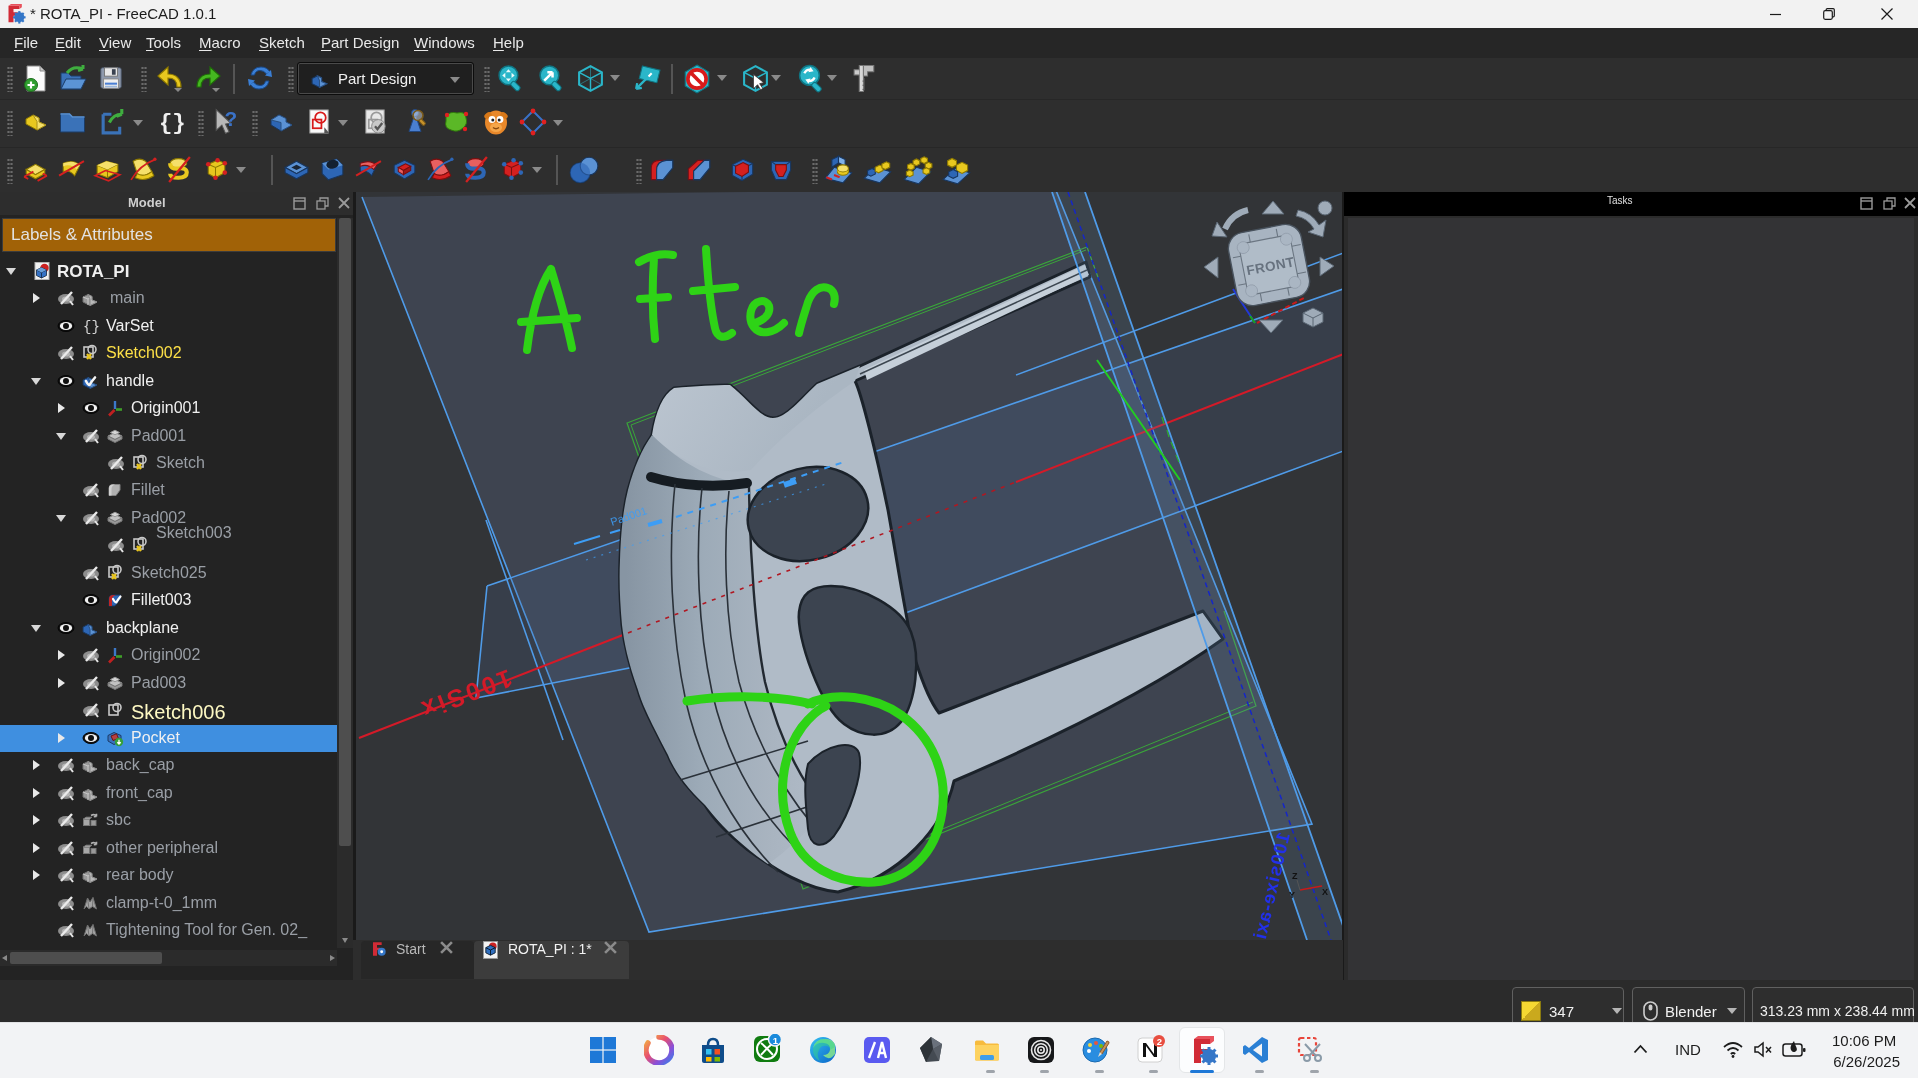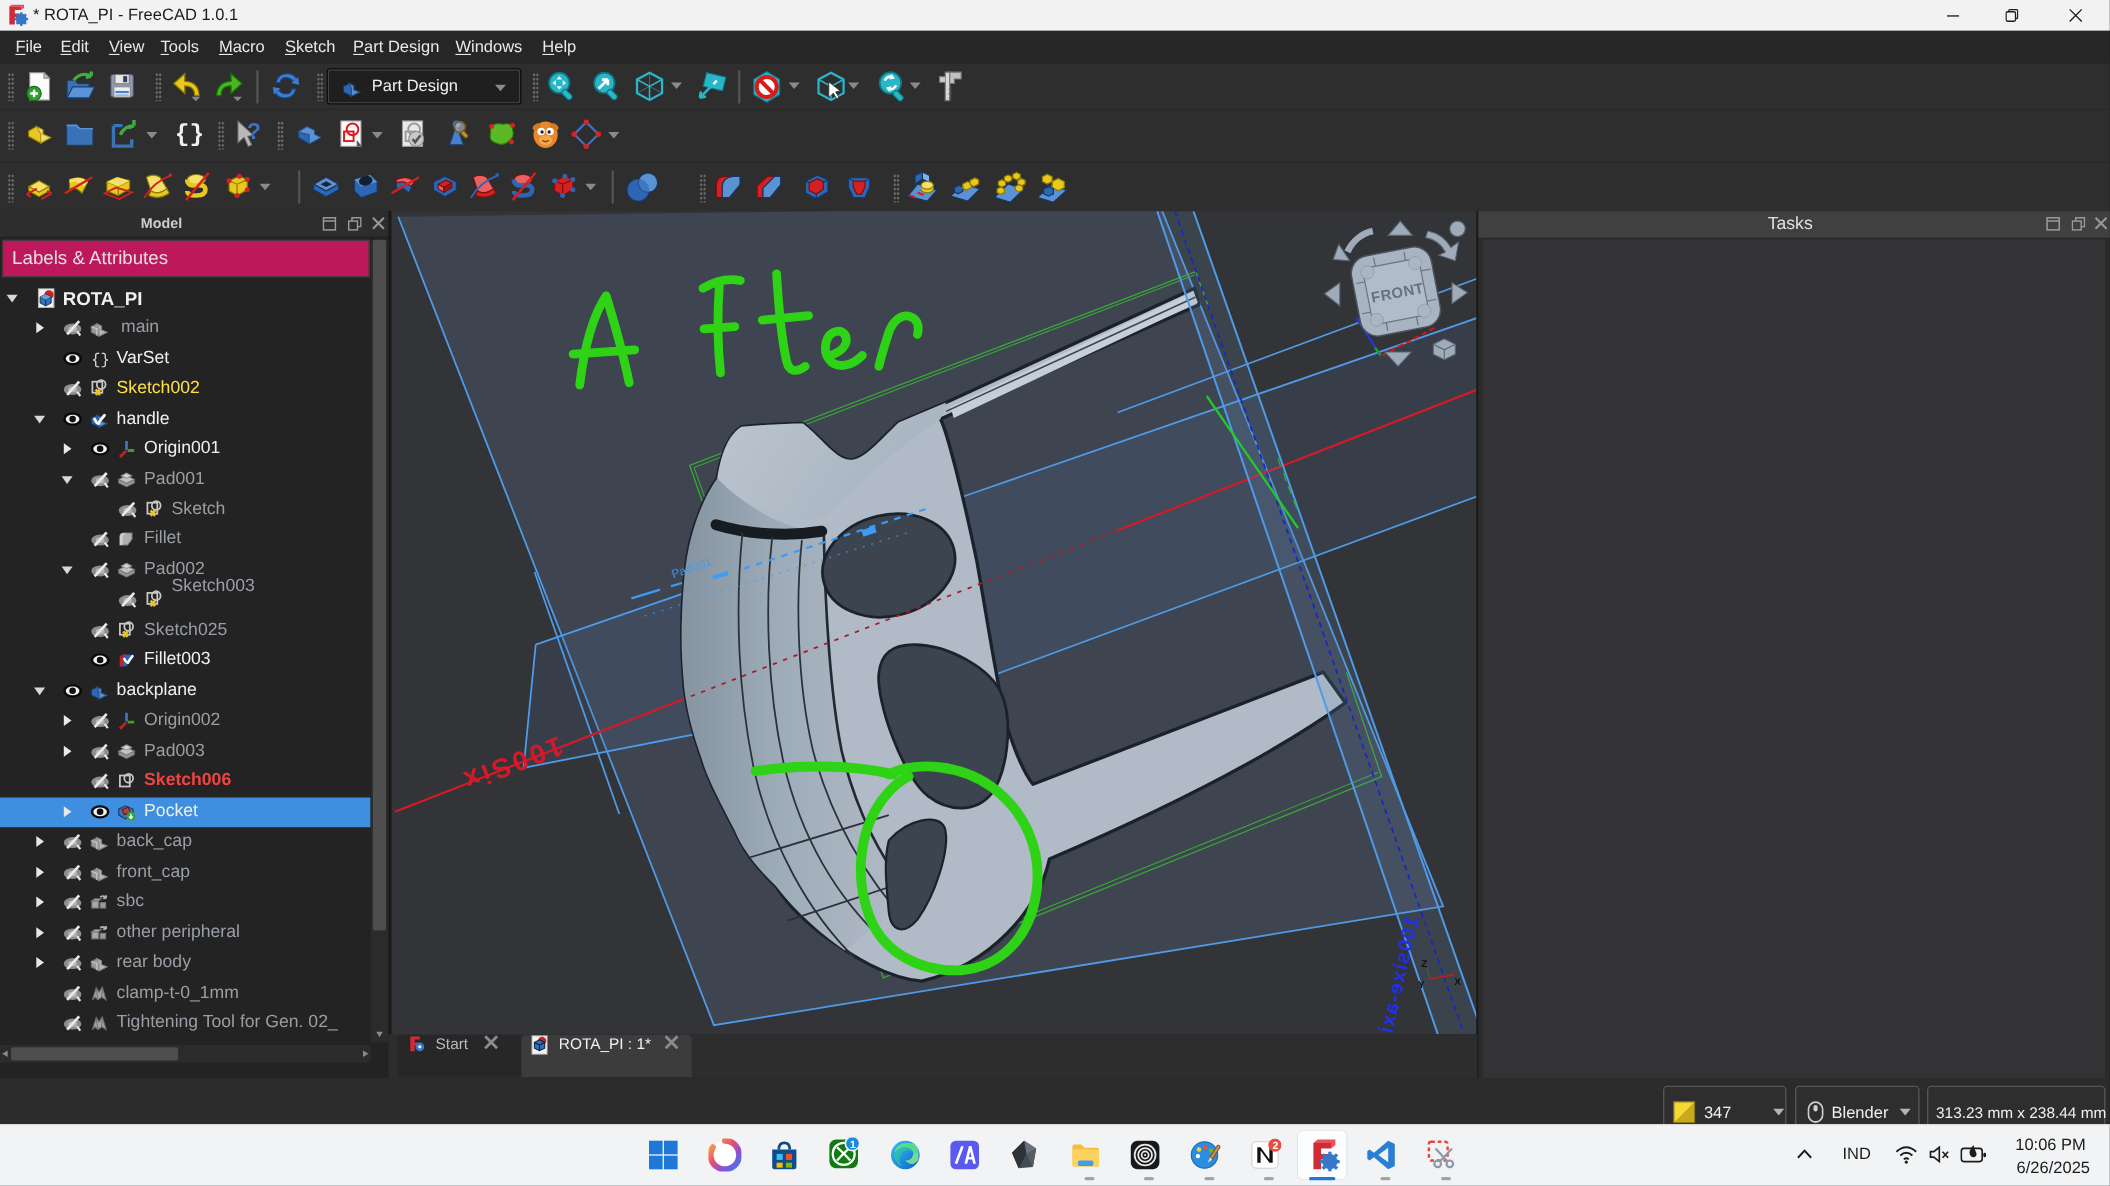--- a/index.html
+++ b/index.html
@@ -11,34 +11,34 @@
 #menubar u{text-decoration:underline;text-underline-offset:2px}
 #tb1{position:absolute;left:0;top:58px;width:1918px;height:42px;background:#2e2e2e;border-bottom:1px solid #272727}
 #tb2{position:absolute;left:0;top:100px;width:1918px;height:48px;background:#2e2e2e;border-bottom:1px solid #272727}
 #tb3{position:absolute;left:0;top:148px;width:1918px;height:44px;background:#2e2e2e}
 .grip{position:absolute;width:6px;height:26px;background-image:radial-gradient(circle,#6a6a6a 1px,transparent 1.3px);background-size:3px 4px}
 .vsep{position:absolute;width:2px;height:30px;background:#555}
 .ticon{position:absolute}
 .caret{position:absolute;width:0;height:0;border-left:5px solid transparent;border-right:5px solid transparent;border-top:6px solid #8a8a8a}
 #leftpanel{position:absolute;left:0;top:192px;width:353px;height:788px;background:#232323}
 #lp-head{position:absolute;left:0;top:0;width:353px;height:23px;background:#2d2d2d;color:#cfcfcf;font-size:13px;font-weight:bold}
-#labels{position:absolute;left:2px;top:26px;width:334px;height:34px;background:#be185d;border:1px solid #3c3c3c;color:#e2e2e2;font-size:17px;line-height:32px;padding-left:8px}
+#labels{position:absolute;left:2px;top:26px;width:334px;height:34px;background:#a16207;border:1px solid #3c3c3c;color:#e2e2e2;font-size:17px;line-height:32px;padding-left:8px}
 #tree{position:absolute;left:0;top:60px;width:337px;height:700px;overflow:hidden}
 .exp{position:absolute;width:0;height:0}
 .exp.r{border-top:5px solid transparent;border-bottom:5px solid transparent;border-left:7px solid #e8e8e8}
 .exp.d{border-left:5px solid transparent;border-right:5px solid transparent;border-top:7px solid #d8d8d8}
 #vscroll{position:absolute;left:337px;top:26px;width:16px;height:730px;background:#2b2b2b}
 #vthumb{position:absolute;left:2px;top:0px;width:12px;height:628px;background:#4e4e4e;border-radius:2px}
 #hscroll{position:absolute;left:0px;top:758px;width:337px;height:16px;background:#2b2b2b}
 #hthumb{position:absolute;left:10px;top:2px;width:152px;height:12px;background:#4e4e4e;border-radius:2px}
 #viewport{position:absolute;left:356px;top:192px;width:986px;height:748px;background:#35373a}
 #tabbar{position:absolute;left:353px;top:940px;width:990px;height:40px;background:#2d2d2d}
 .tab{position:absolute;top:1px;height:38px;border-radius:4px 4px 0 0;display:flex;font-size:14px}
 #rightpanel{position:absolute;left:1344px;top:192px;width:574px;height:788px;background:#2b2b2b}
-#rp-head{position:absolute;left:0;top:0;width:574px;height:24px;background:#404040;color:#e0e0e0;font-size:16px}
+#rp-head{position:absolute;left:0;top:0;width:574px;height:24px;background:#000000;color:#e0e0e0;font-size:10px}
 #rp-body{position:absolute;left:4px;top:26px;width:566px;height:771px;background:#333335}
 #statusbar{position:absolute;left:0;top:980px;width:1918px;height:42px;background:#2b2b2b;color:#ededed;font-size:14px}
 #taskbar{position:absolute;left:0;top:1022px;width:1918px;height:56px;background:#f2f3f5;border-top:1px solid #e1e2e4}
 .combo{position:absolute;top:7px;height:48px;background:#2e2e2e;border:1px solid #606060;border-radius:4px;color:#f0f0f0;font-size:15px;display:flex;align-items:center;white-space:nowrap}
 .wbtn{position:absolute;top:0;width:46px;height:28px;display:flex;align-items:center;justify-content:center}
 .tico{position:absolute;top:12px;width:30px;height:30px}
 .tund{position:absolute;top:47px;height:3px;border-radius:2px;background:#9fa4ab}
 </style></head>
 <body>
 <div id="titlebar">
@@ -611,21 +611,21 @@
       <svg class="abs" style="left:106px;top:422px" width="18" height="18" viewBox="0 0 18 18">
         <use href="#i-pad"></use>
       </svg>
       <div style="position:absolute;left:131px;top:422px;font-size:16px;font-weight:normal;color:#9a9fa6;white-space:nowrap">Pad003</div>
       <svg class="abs" style="left:82px;top:449px" width="18" height="18" viewBox="0 0 18 18">
         <use href="#i-slash"></use>
       </svg>
       <svg class="abs" style="left:106px;top:449px" width="18" height="18" viewBox="0 0 18 18">
         <use href="#i-sketchp"></use>
       </svg>
-      <div style="position:absolute;left:131px;top:449px;font-size:16px;font-weight:bold;color:#ef4444;white-space:nowrap">Sketch006</div>
+      <div style="position:absolute;left:131px;top:449px;font-size:20px;font-weight:normal;color:#fef9c3;white-space:nowrap">Sketch006</div>
       <div style="position:absolute;left:0;top:473px;width:337px;height:27px;background:#3f8fe0"></div>
       <span class="exp r" style="left:58px;top:481px"></span>
       <svg class="abs" style="left:82px;top:477px" width="18" height="18" viewBox="0 0 18 18">
         <use href="#i-eye"></use>
       </svg>
       <svg class="abs" style="left:106px;top:477px" width="18" height="18" viewBox="0 0 18 18">
         <use href="#i-pocket"></use>
       </svg>
       <div style="position:absolute;left:131px;top:477px;font-size:16px;font-weight:normal;color:#f0f0f0;white-space:nowrap">Pocket</div>
       <span class="exp r" style="left:33px;top:508px"></span>

